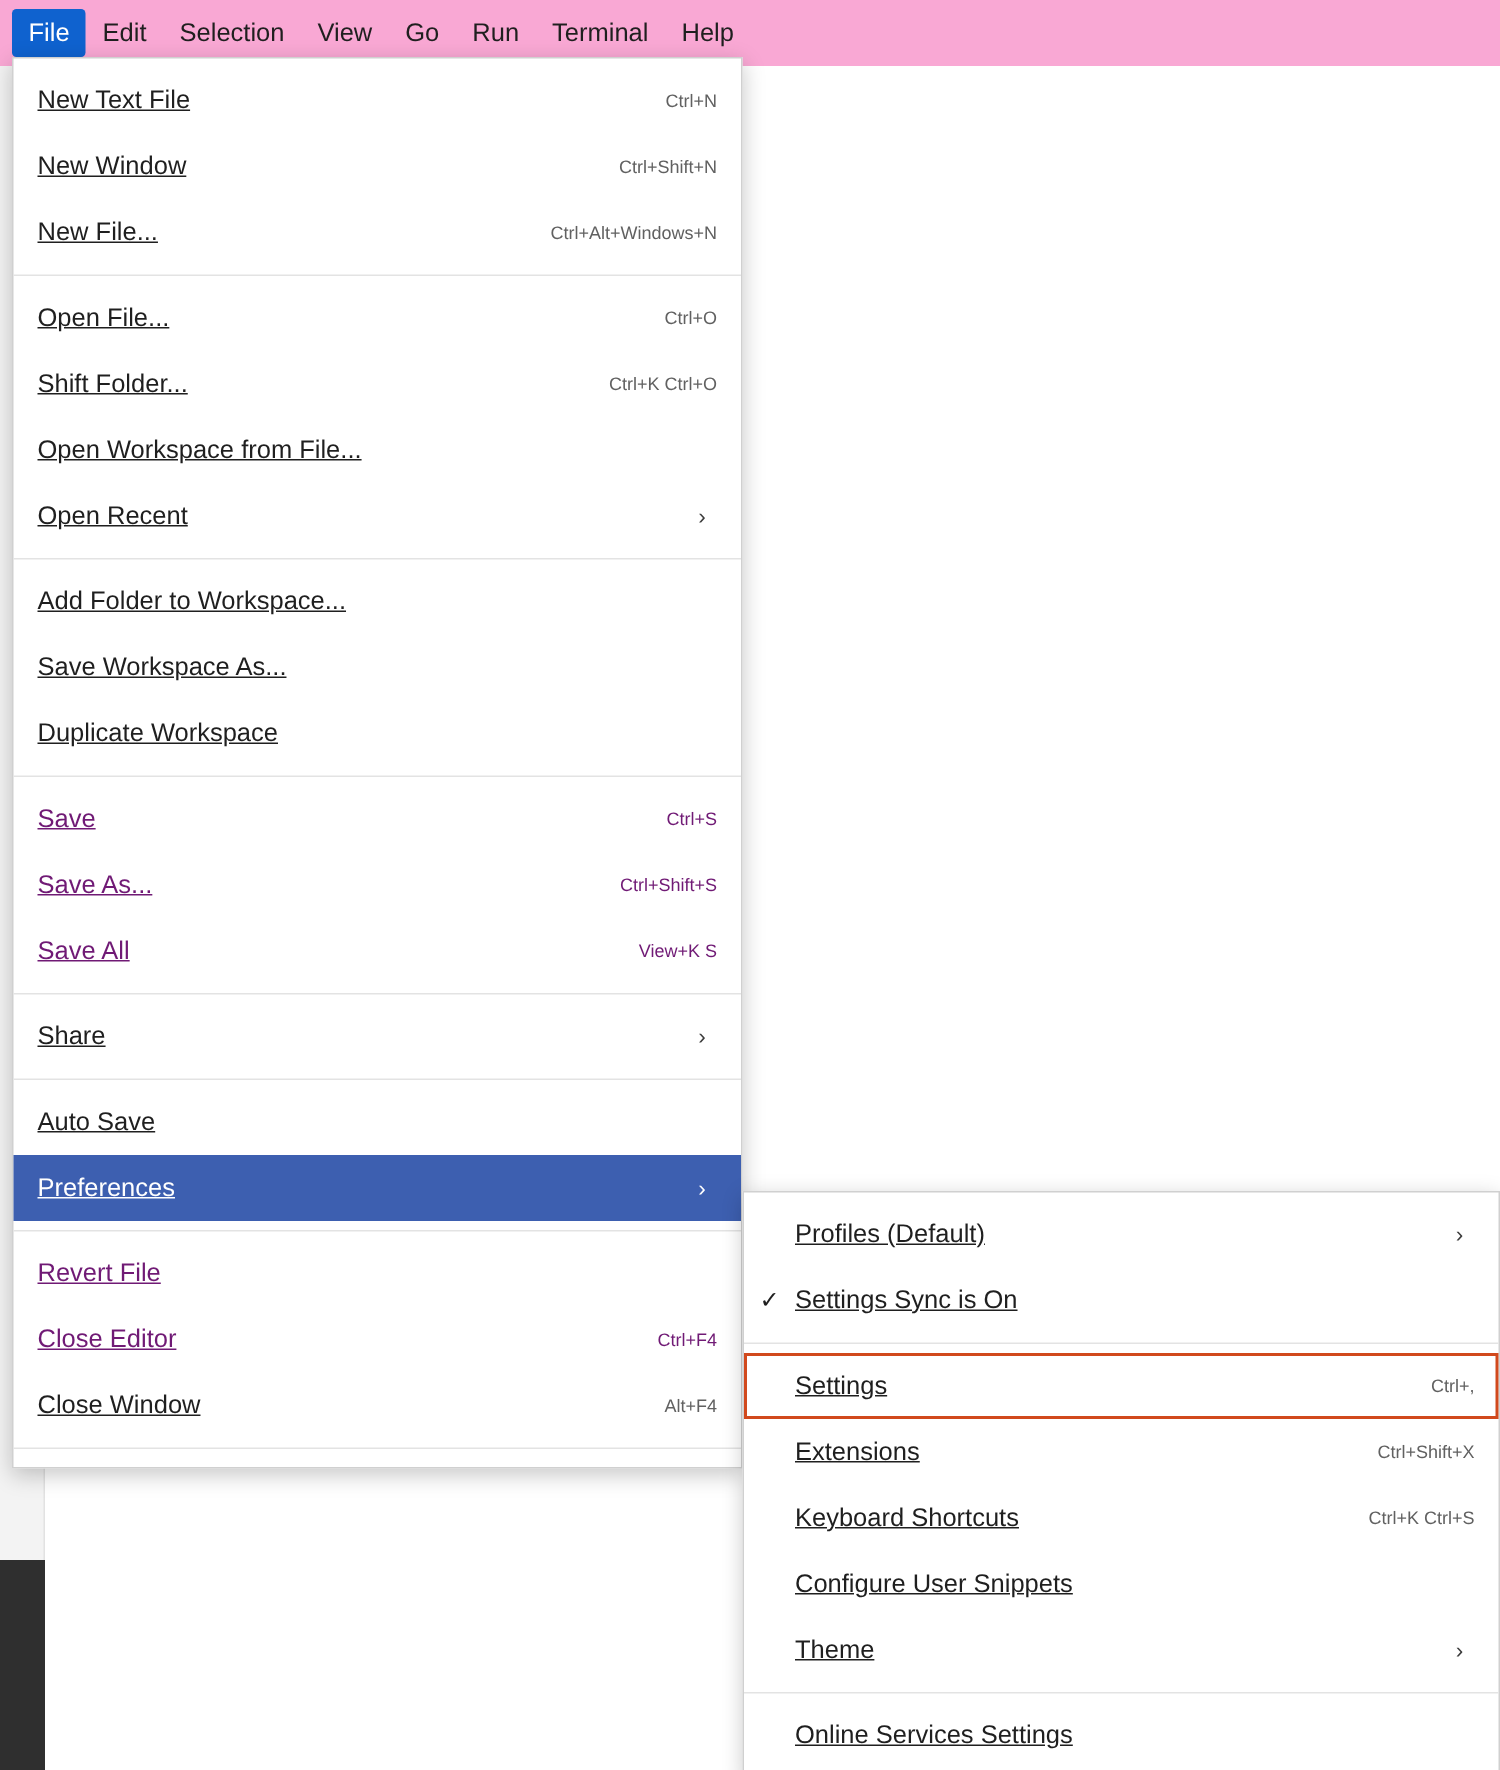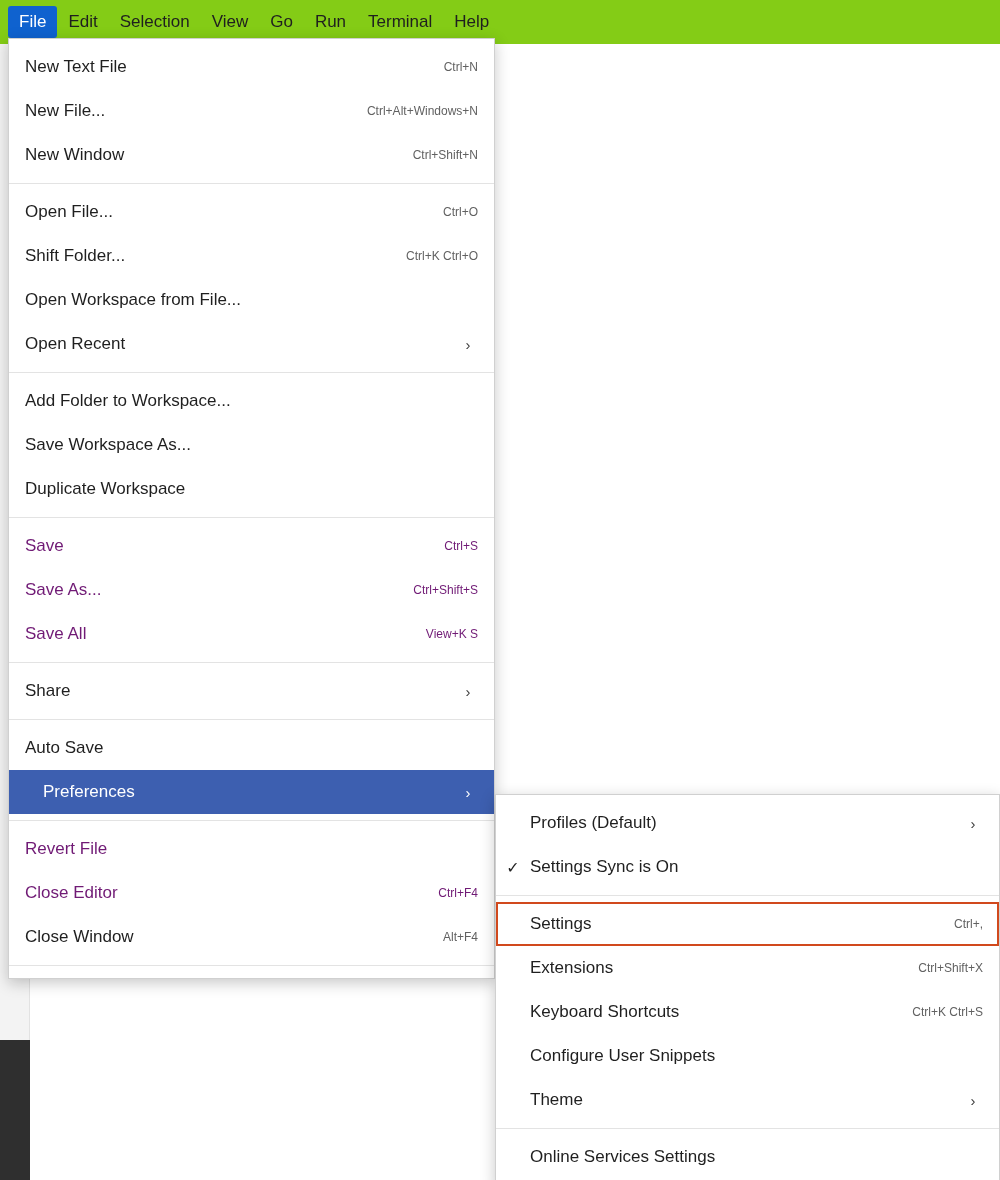--- a/index.html
+++ b/index.html
@@ -17,21 +17,21 @@
     height: 1180px;
     background: #ffffff;
   }
 
   
   .menubar {
     position: absolute;
     top: 0; left: 0;
     width: 1000px;
     height: 44px;
-    background: #84cc16;
+    background: #f9a8d4;
     display: flex;
     align-items: center;
     padding-left: 8px;
   }
   .menubar-item {
     font-size: 17px;
     color: #1f1f1f;
     padding: 5px 11px;
     line-height: 22px;
     border-radius: 3px;
@@ -110,41 +110,41 @@
   .menu-row .check {
     width: 34px;
     min-width: 34px;
     text-align: center;
     font-size: 16px;
     color: #1f1f1f;
   }
   .menu-row .label {
     flex: 1;
     padding-left: 16px;
+    text-decoration: underline;
   }
   .menu-row.has-check .label { padding-left: 0; }
   .menu-row .keybind {
     font-size: 12px;
     color: #616161;
     padding-left: 26px;
   }
   .menu-row .chev {
     width: 20px;
     text-align: center;
     font-size: 15px;
     color: #3c3c3c;
     margin-left: 12px;
   }
   .menu-row.disabled .label,
   .menu-row.disabled .keybind {
     color: #701a75;
   }
   .menu-row.highlight {
     background: #3d5fb0;
-    padding-left: 18px;
   }
   .menu-row.highlight .label,
   .menu-row.highlight .keybind,
   .menu-row.highlight .chev {
     color: #ffffff;
   }
   .menu-row.focusbox {
     outline: 2px solid #d1491d;
     outline-offset: -2px;
   }
@@ -180,27 +180,27 @@
   </div>
 
   <div class="editor-area"></div>
 
   <div class="menu" id="file-menu">
       <div class="menu-row">
         <span class="label">New Text File</span>
         <span class="keybind">Ctrl+N</span>
       </div>
       <div class="menu-row">
+        <span class="label">New Window</span>
+        <span class="keybind">Ctrl+Shift+N</span>
+      </div>
+      <div class="menu-row">
         <span class="label">New File...</span>
         <span class="keybind">Ctrl+Alt+Windows+N</span>
       </div>
-      <div class="menu-row">
-        <span class="label">New Window</span>
-        <span class="keybind">Ctrl+Shift+N</span>
-      </div>
       <div class="menu-sep"></div>
       <div class="menu-row">
         <span class="label">Open File...</span>
         <span class="keybind">Ctrl+O</span>
       </div>
       <div class="menu-row">
         <span class="label">Shift Folder...</span>
         <span class="keybind">Ctrl+K Ctrl+O</span>
       </div>
       <div class="menu-row">

